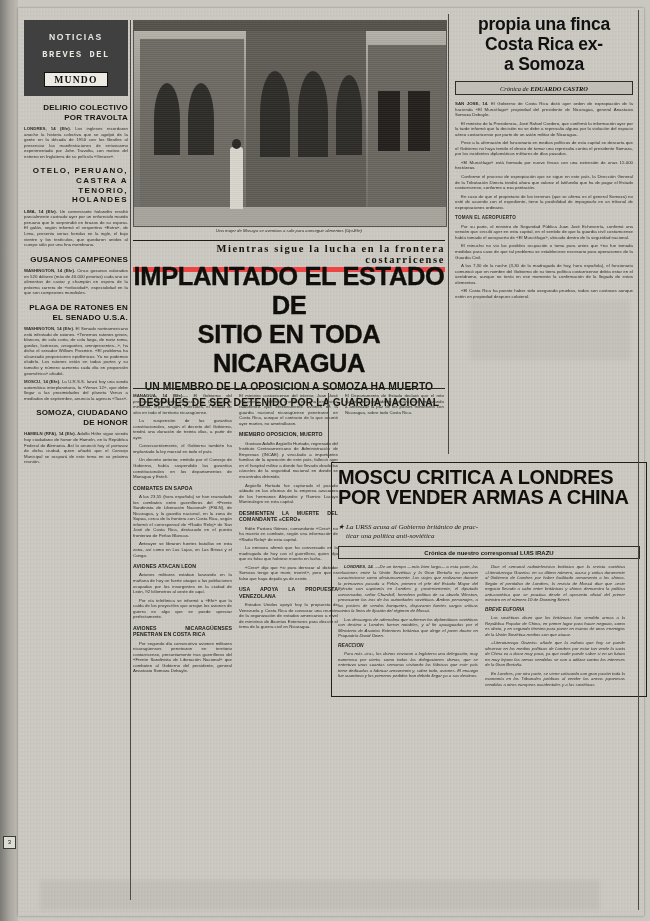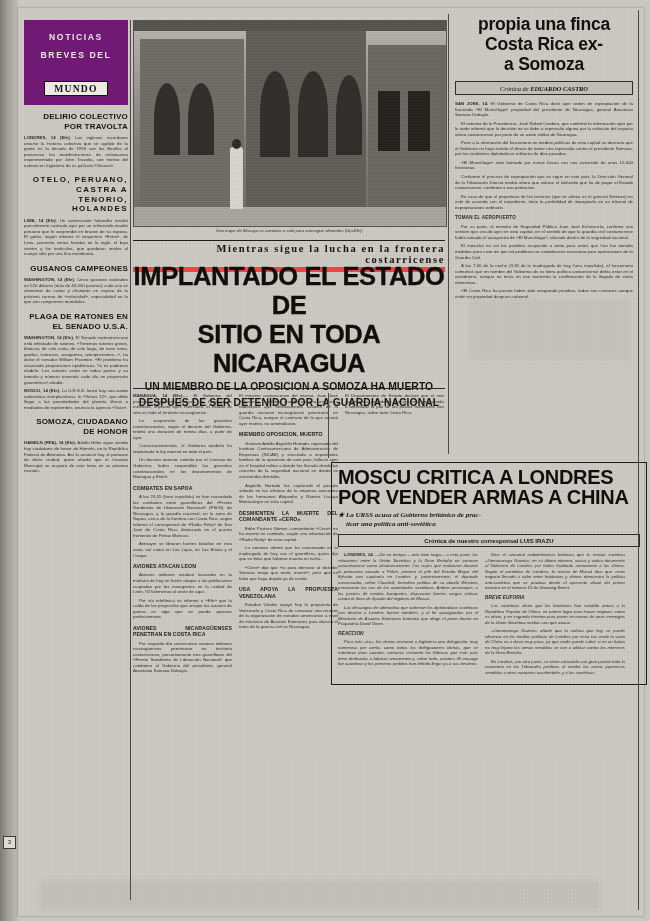--- a/index.html
+++ b/index.html
@@ -39,28 +39,28 @@
   .body-txt p.noind{text-indent:0;}
   .lead{font-weight:bold;}
   .subhead{
     font-size:5.2px;font-weight:bold;line-height:6.4px;
     margin:5px 0 3px 0;color:#1c1c1a;letter-spacing:.1px;
   }
 
   
   #leftcol{position:absolute;left:24px;top:20px;width:104px;}
   .nb-black{
-    background:#701a75;color:#e9e7e0;
+    background:#404040;color:#e9e7e0;
     padding:9px 0 9px 0;text-align:center;
     font-family:"Liberation Sans",sans-serif;
   }
   .nb-black .l1,.nb-black .l2{
     font-size:8.6px;font-weight:bold;letter-spacing:1.6px;margin:3px 0 8px;
   }
-  .nb-black .l2{margin-bottom:18px;}
+  .nb-black .l2{margin-bottom:9px;font-family:Liberation Mono, monospace;}
   .nb-mundo{
     display:inline-block;background:#eceae3;color:#111;
     font-size:9.6px;font-weight:bold;letter-spacing:1.2px;
     padding:1px 9px 1px 9px;border:1px solid #111;
     font-family:"Liberation Serif",serif;
   }
   .brief-title{
     font-size:8px;font-weight:bold;line-height:9.6px;text-align:right;
     letter-spacing:.2px;color:#17170f;margin:7px 0 4px 0;
     font-family:"Liberation Sans",sans-serif;
@@ -134,21 +134,21 @@
   #moscu{
     position:absolute;left:331px;top:462px;width:302px;
     border:1px solid #1f1f1c;padding:5px 6px 6px 6px;background:transparent;
   }
   .mos-head{
     font-family:"Liberation Sans",sans-serif;
     font-size:20px;font-weight:bold;line-height:19.5px;
     color:#100f0c;letter-spacing:-.3px;
   }
   .mos-sub{
-    margin-top:4px;font-size:7px;font-style:italic;font-weight:bold;
+    margin-top:16px;font-size:7px;font-style:italic;font-weight:normal;
     line-height:9px;color:#191917;font-family:"Liberation Serif",serif;
   }
   .mos-star{font-size:7px;}
   .mos-cred{
     margin:5px 0 5px 0;border:1px solid #2d2d29;
     text-align:center;font-size:6px;font-weight:bold;padding:2.5px 0;
     color:#151513;font-family:"Liberation Sans",sans-serif;
   }
   #mos-cols{display:flex;gap:7px;}
   #mos-cols .col{width:140px;}

